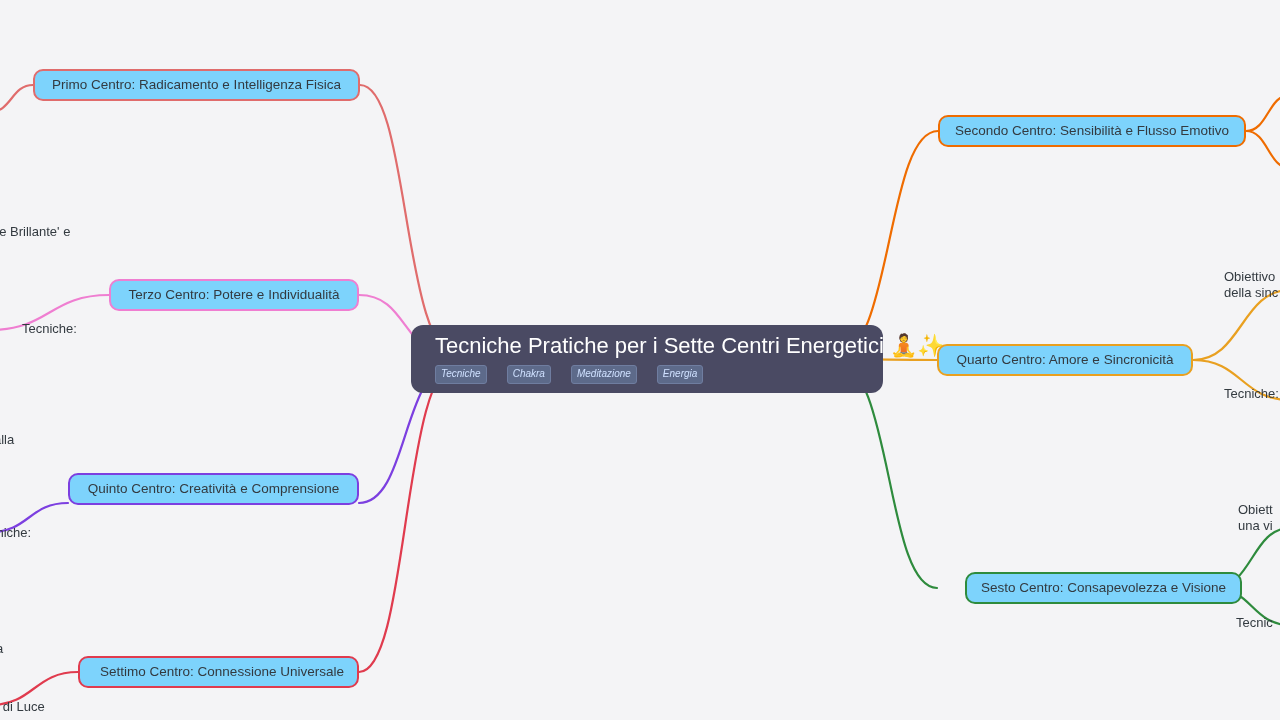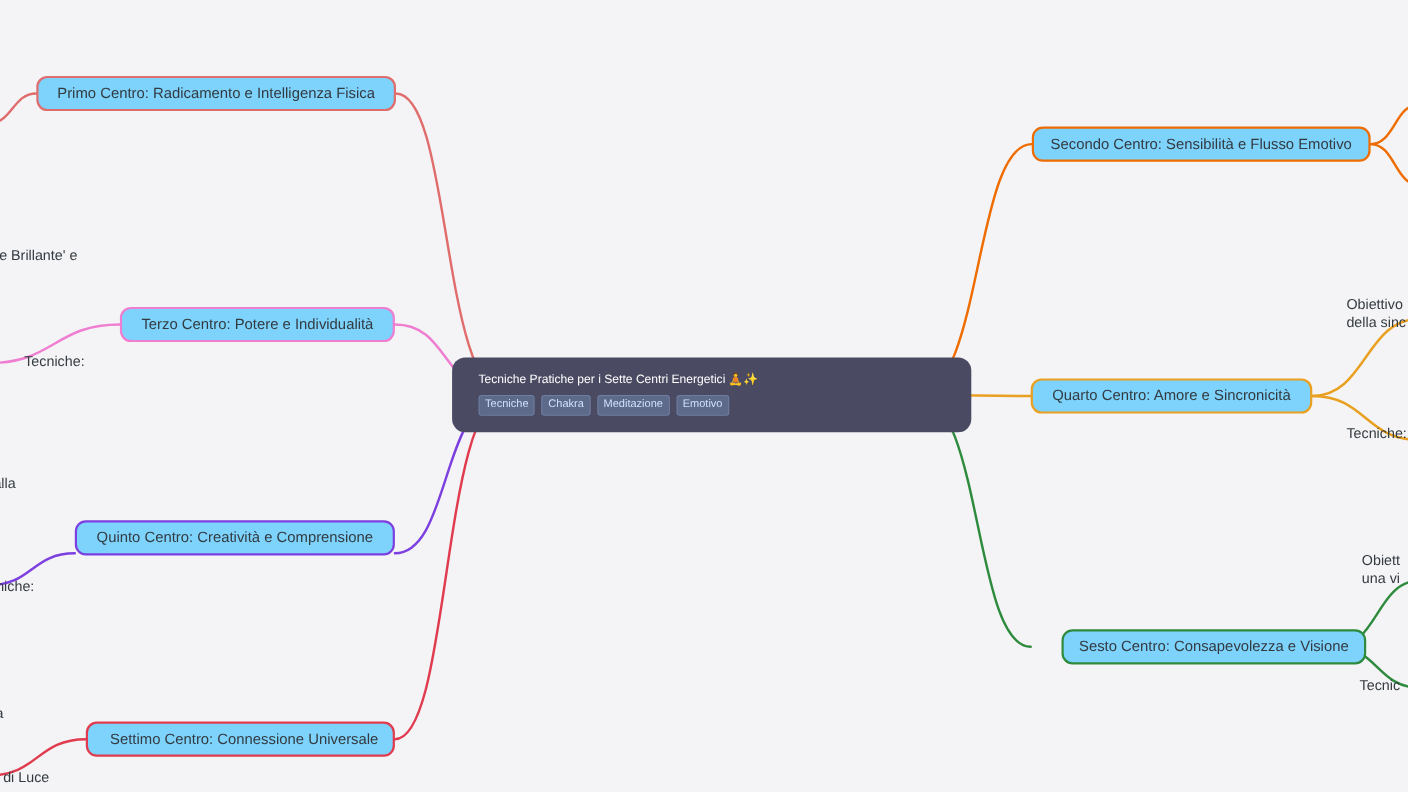--- a/index.html
+++ b/index.html
@@ -51,28 +51,29 @@
     background: #4a4a63;
     border-radius: 12px;
     color: #ffffff;
     display: flex;
     flex-direction: column;
     justify-content: center;
     padding-left: 24px;
     box-sizing: border-box;
   }
   .root-title {
-    font-size: 11px;
+    font-size: 22px;
     line-height: 1;
     margin-bottom: 8px;
     white-space: nowrap;
   }
   .root-tags {
     display: flex;
-    gap: 6px;
+    gap: 20px;
+    font-style: italic;
   }
   .tag {
     font-size: 10px;
     line-height: 1;
     padding: 3px 5px 4px 5px;
     border-radius: 3px;
     background: #5d6a8a;
     color: #cfe0ff;
     border: 1px solid #6f7da0;
     white-space: nowrap;
@@ -113,21 +114,21 @@
         <path d="M 1214 588 C 1252 588, 1252 625, 1290 625" stroke="#2e8b3d" fill="none" stroke-width="2.2"></path>
       </g>
   </svg>
 
   <div class="root">
     <div class="root-title">Tecniche Pratiche per i Sette Centri Energetici 🧘✨</div>
     <div class="root-tags">
         <span class="tag">Tecniche</span>
         <span class="tag">Chakra</span>
         <span class="tag">Meditazione</span>
-        <span class="tag">Emotivo</span>
+        <span class="tag">Energia</span>
       </div>
   </div>
 
   <div id="nodes">
       <div class="node" style="left: 33px; top: 69px; width: 327px; border-color: rgb(224, 108, 108);">
         <span>Primo Centro: Radicamento e Intelligenza Fisica</span>
       </div>
       <div class="node" style="left: 938px; top: 115px; width: 308px; border-color: rgb(239, 108, 0);">
         <span>Secondo Centro: Sensibilità e Flusso Emotivo</span>
       </div>

